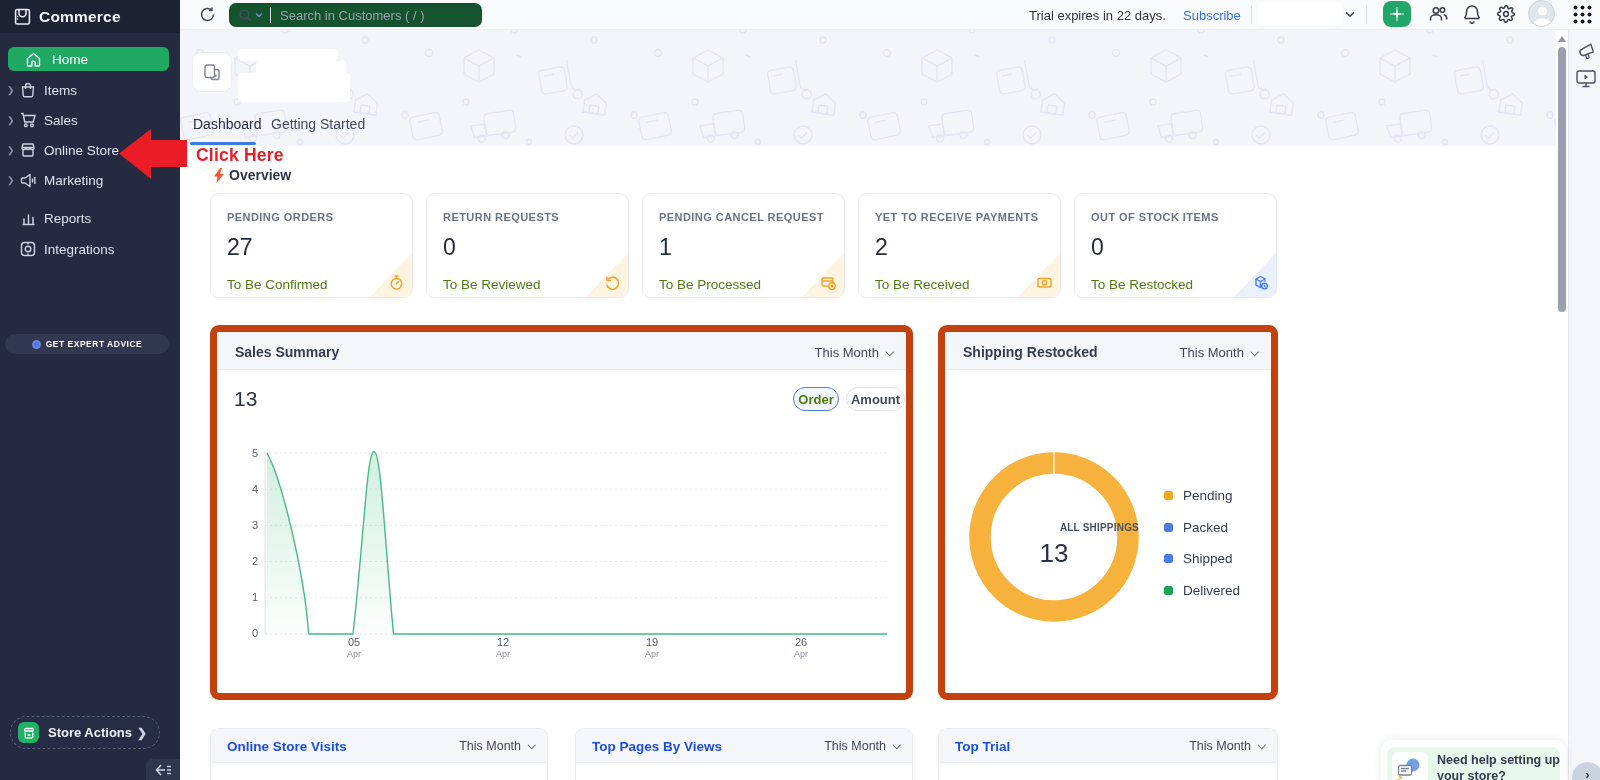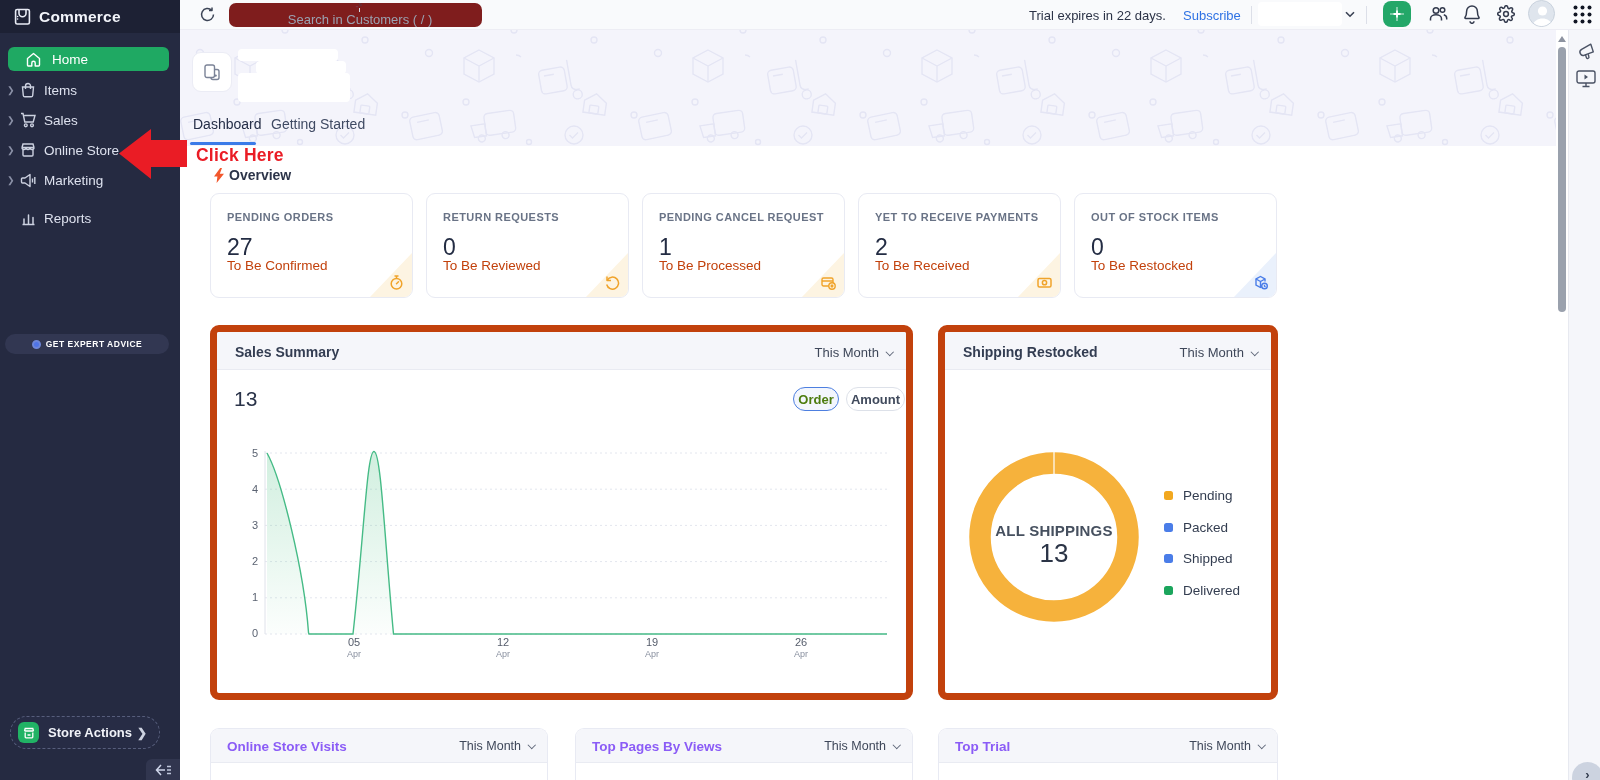--- a/index.html
+++ b/index.html
@@ -18,21 +18,21 @@
 #homepill .nicon { width:20px; height:20px; margin-left:15px; margin-right:9px; display:flex; align-items:center; justify-content:center; }
 #expert { left:5px; top:334px; width:164px; height:20px; background:#323752; border-radius:10px; display:flex; align-items:center; justify-content:center; color:#fff; font-size:8.5px; font-weight:700; letter-spacing:.5px; }
 #expert .dot { width:9px; height:9px; border-radius:50%; background:#4f74e8; margin-right:5px; border:2px solid #6d86d9; }
 #storeact { left:10px; top:716px; width:150px; height:33px; background:#272c45; border:1px dashed #575e7c; border-radius:17px; display:flex; align-items:center; color:#f0f2f8; font-size:13px; font-weight:600; }
 #storeact .sicon { width:21px; height:21px; border-radius:6px; background:#21b365; margin-left:7px; margin-right:9px; display:flex; align-items:center; justify-content:center; }
 #storeact .sachev { margin-left:auto; margin-right:12px; color:#cdd2e0; font-size:12px; }
 #collapsebtn { left:146px; top:759px; width:34px; height:21px; background:#31364f; border-radius:6px 0 0 0; display:flex; align-items:center; justify-content:center; color:#cfd6ea; }
 
 
 #topbar { left:180px; top:0; width:1420px; height:30px; background:#f9fafc; border-bottom:1px solid #ededf4; }
-#searchbox { left:229px; top:3px; width:253px; height:24px; background:#7f1d1d; border-radius:7px; display:flex; align-items:center;flex-direction:column; }
+#searchbox { left:229px; top:3px; width:253px; height:24px; background:#14532d; border-radius:7px; display:flex; align-items:center; }
 #searchbox .ph { color:#9aa2b1; font-size:13px; margin-left:9px; }
 .tbtext { top:8px; font-size:13px; color:#2c3347; }
 #plusbtn { left:1383px; top:1px; width:28px; height:26px; background:#23a768; border-radius:8px; display:flex; align-items:center; justify-content:center; }
 #avatar { left:1528px; top:0; width:27px; height:27px; border-radius:50%; background:#dfe5ed; border:1px solid #c9d2dd; overflow:hidden; }
 #whitedrop { left:1258px; top:2px; width:84px; height:24px; background:#fff; border-radius:4px; }
 
 
 #rstrip { left:1568px; top:30px; width:32px; height:750px; background:#f5f6fa; border-left:1px solid #e7e9f0; }
 #scrollzone { left:1556px; top:30px; width:12px; height:750px; background:#fff; }
 #scrollthumb { left:1558px; top:47px; width:8px; height:265px; background:#9aa1ad; border-radius:4px; }
@@ -48,50 +48,50 @@
 
 #content { left:180px; top:146px; width:1376px; height:634px; background:#fff; }
 #clickhere { left:16px; top:-1px; font-size:17.5px; font-weight:800; color:#ea1c25; letter-spacing:.2px; }
 #overviewrow { left:34px; top:21px; display:flex; align-items:center; }
 #overviewrow .txt { font-size:14px; font-weight:600; color:#2c3449; margin-left:5px; }
 
 
 .scard { position:absolute; top:47px; width:203px; height:105px; background:#fff; border:1px solid #e8eaf3; border-radius:9px; overflow:hidden; }
 .scard .t { position:absolute; left:16px; top:17px; font-size:11px; font-weight:600; color:#697386; letter-spacing:.45px; }
 .scard .n { position:absolute; left:16px; top:40px; font-size:23px; font-weight:500; color:#232c43; }
-.scard .l { position:absolute; left:16px; top:64px; font-size:13.5px; color:#c2410c; }
+.scard .l { position:absolute; left:16px; top:83px; font-size:13.5px; color:#4d7c0f; }
 .scard .tri { position:absolute; right:0; bottom:0; width:0; height:0; border-style:solid; border-width:0 0 44px 42px; border-color:transparent transparent #fdf4e2 transparent; }
 .scard .tri.blue { border-color:transparent transparent #eaf1fc transparent; }
 .scard .cicon { position:absolute; right:8px; bottom:7px; width:15px; height:15px; }
 
 
 .bigcard { position:absolute; background:#fff; border:7px solid #c2410c; border-radius:9px; overflow:hidden; }
 .chead { position:relative; height:38px; background:#f5f6fa; border-bottom:1px solid #e9ebf2; }
 .chead .ct { position:absolute; left:18px; top:12px; font-size:14px; font-weight:600; color:#333d52; }
 .chead .cm { position:absolute; right:14px; top:13px; font-size:13px; color:#3e4759; }
 .vch { display:inline-block; width:5.5px; height:5.5px; border:solid #5a6375; border-width:0 1.4px 1.4px 0; transform:rotate(45deg); position:relative; top:-2.5px; margin-left:4px; }
 #salescard { left:30px; top:179px; width:703px; height:375px; }
 #shipcard { left:758px; top:179px; width:340px; height:375px; }
 #bignum13 { position:absolute; left:17px; top:55px; font-size:21px; font-weight:500; color:#2a3349; }
 .pill { position:absolute; top:55px; height:24px; border-radius:13px; font-size:13px; display:flex; align-items:center; justify-content:center; }
 #pillorder { left:576px; width:46px; border:1.5px solid #4d7fe0; color:#4d7c0f; background:#f3f6fd; font-weight:600; }
 #pillamount { left:629px; width:59px; border:1px solid #dde1e9; color:#404a5c; background:#fff; font-weight:600; }
 
 
 #donutwrap { position:absolute; left:24px; top:120px; width:170px; height:170px; }
-#donutlabel { position:absolute; left:24px; top:190px; width:170px; text-align:center; font-size:15px; font-weight:600; color:#46505f; letter-spacing:.2px; }
+#donutlabel { position:absolute; left:24px; top:190px; width:170px; text-align:right; font-size:10px; font-weight:600; color:#46505f; letter-spacing:.2px; }
 #donutnum { position:absolute; left:24px; top:206px; width:170px; text-align:center; font-size:26px; font-weight:500; color:#2b3446; }
 .leg { position:absolute; left:219px; display:flex; align-items:center; }
 .leg .sq { width:9px; height:9px; border-radius:2.5px; margin-right:10px; }
 .leg .lt { font-size:13.5px; color:#333d50; }
 
 
 .bcard { position:absolute; top:582px; height:52px; background:#fff; border:1px solid #e8eaf3; border-radius:9px 9px 0 0; border-bottom:none; overflow:hidden; }
 .bchead { position:relative; height:34px; background:#f5f6fa; border-bottom:1px solid #e9ebf2; }
-.bchead .ct { position:absolute; left:16px; top:10px; font-size:13.5px; font-weight:600; color:#8b5cf6; }
+.bchead .ct { position:absolute; left:16px; top:10px; font-size:13.5px; font-weight:600; color:#1d4ed8; }
 .bchead .cm { position:absolute; right:13px; top:10px; font-size:12.5px; color:#3e4759; }
 
 
 #chat { left:1381px; top:740px; width:185px; height:40px; background:#fff; border-radius:10px 10px 0 0; box-shadow:0 0 8px rgba(40,50,80,.12); padding:7px 6px 0 6px; }
 #chatin { width:173px; height:40px; background:#e7f8ec; border-radius:8px 8px 0 0; display:flex; }
 #chaticon { width:36px; height:33px; margin:5px 0 0 5px; background:#fff; border-radius:7px; display:flex; align-items:center; justify-content:center; }
 #chattxt { font-size:12.5px; font-weight:700; color:#333c4e; margin:5px 0 0 9px; line-height:16px; }
 
 
 #redarrow { left:119px; top:129px; }
@@ -445,20 +445,27 @@
             <path d="M1.5 6v3a1 1 0 0 0 1 1H5l5 3.5v-12L5 5H2.5a1 1 0 0 0-1 1z" stroke-linejoin="round"></path>
             <path d="M12.5 5.5v4M14.8 4v7"></path>
           </svg>
         </span>Marketing</div>
     <div class="navrow" style="top:204px"><span class="chev" style="visibility:hidden">❯</span><span class="nicon">
           <svg width="15" height="15" viewBox="0 0 15 15" fill="none" stroke="#ccd1e0" stroke-width="1.5">
             <path d="M1.5 13.5h12"></path>
             <path d="M3 13V8M7.5 13V4M12 13V6.5" stroke-linecap="round"></path>
           </svg>
         </span>Reports</div>
+    <div class="navrow" style="top:235px"><span class="chev" style="visibility:hidden">❯</span><span class="nicon">
+          <svg width="16" height="16" viewBox="0 0 16 16" fill="none" stroke="#ccd1e0" stroke-width="1.4">
+            <rect x="1.5" y="1.5" width="13" height="13" rx="3"></rect>
+            <circle cx="8" cy="8" r="2.8"></circle>
+            <path d="M8 1.5v2M8 12.5v2"></path>
+          </svg>
+        </span>Integrations</div>
     <div id="expert" class="abs"><span class="dot"></span>GET EXPERT ADVICE</div>
     <div id="storeact" class="abs">
       <span class="sicon">
           <svg width="12" height="12" viewBox="0 0 12 12" fill="none" stroke="#fff" stroke-width="1.3">
             <path d="M1.5 4 2.2 1.5h7.6L10.5 4M1.5 4h9M2.2 5.5V10a.8.8 0 0 0 .8.8h6a.8.8 0 0 0 .8-.8V5.5M4.5 8h3"></path>
           </svg>
         </span>
       Store Actions
       <span class="sachev">❯</span>
     </div>
@@ -467,14 +474,31 @@
           <path d="M6 1 1.5 6 6 11M1.5 6H10"></path>
           <path d="M12 2.5h4M12 6h4M12 9.5h4" opacity=".9"></path>
         </svg>
       </div>
   </div>
 
   <svg id="redarrow" class="abs" width="68" height="50" viewBox="0 0 68 50">
     <path d="M0 24.5 32 0v11H68v27H32v12z" fill="#ea1c25"></path>
   </svg>
 
+  <div id="chat" class="abs">
+    <div id="chatin">
+      <div id="chaticon">
+        <svg width="26" height="24" viewBox="0 0 26 24" fill="none">
+            <circle cx="16" cy="8" r="6.5" fill="#5b8ede" opacity=".85"></circle>
+            <path d="M13 13.5 12 17l4-3" fill="#5b8ede"></path>
+            <g stroke="#7b8396" stroke-width="1.3">
+              <rect x="1.5" y="8.5" width="13" height="9.5" rx="1.5" fill="#fff"></rect>
+              <path d="M4 11.5h8M4 14h5"></path>
+              <path d="M2 19.5c1.5.4 2.2 1.2 2.5 2.5" stroke="#f0a32a"></path>
+              <path d="M1 21.8c.8.2 1.1.6 1.3 1.4" stroke="#f0a32a"></path>
+            </g>
+          </svg>
+      </div>
+      <div id="chattxt">Need help setting up<br>your store?</div>
+    </div>
+  </div>
 
 </div>
 
 </body></html>

